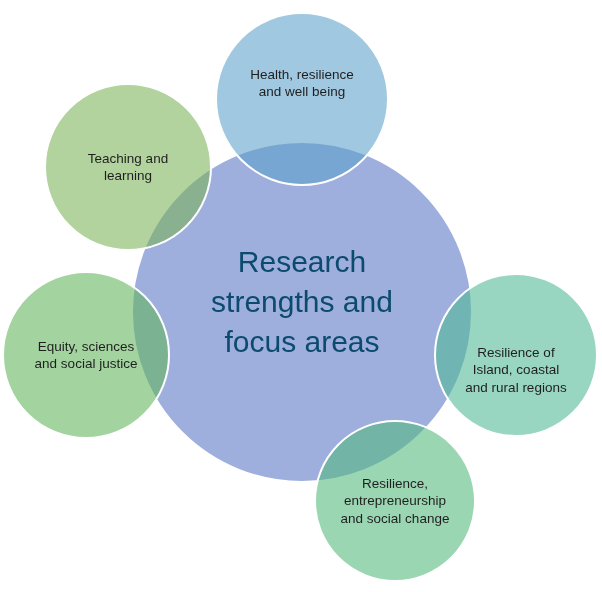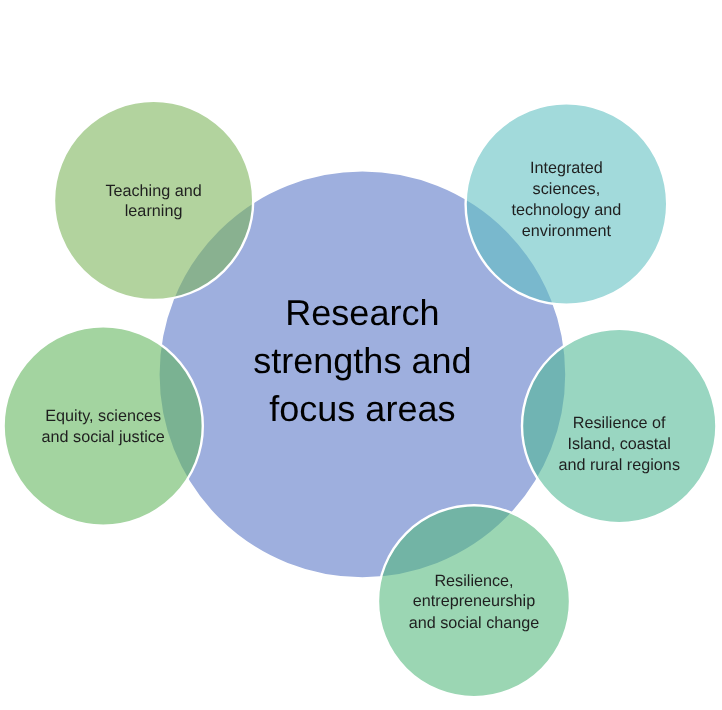--- a/index.html
+++ b/index.html
@@ -29,21 +29,21 @@
     font-size: 13.5px;
     line-height: 17.5px;
     color: #1f1f1f;
     padding: 0 6px;
   }
   .center-label {
     white-space: pre-line;
     text-align: center;
     font-size: 30px;
     line-height: 40px;
-    color: #000000;
+    color: #0c4a6e;
     transform: translateY(-10px);
   }
   
   .c-center { left: 131px; top: 141px; width: 342px; height: 342px; z-index: 1; }
   
   .n0 { left: 215px; top:  12px; width: 174px; height: 174px; z-index: 2; } 
   .n1 { left: 387px; top:  85px; width: 170px; height: 170px; z-index: 2; } 
   .n2 { left: 434px; top: 273px; width: 164px; height: 164px; z-index: 2; } 
   .n3 { left: 314px; top: 420px; width: 162px; height: 162px; z-index: 2; } 
   .n4 { left: 124px; top: 419px; width: 164px; height: 164px; z-index: 2; } 
@@ -57,27 +57,25 @@
 <body>
 
 <div class="canvas" style="background: rgb(255, 255, 255);">
 
   <div class="circle c-center" style="border-color: rgb(255, 255, 255); background: rgb(158, 175, 222);">
     <div class="center-label">Research
 strengths and
 focus areas</div>
   </div>
 
+  <div class="circle n0" style="border-color: rgb(255, 255, 255); background: rgba(91, 160, 202, 0.58);">
+    <div class="node-label">Health, resilience
+and well being</div>
+  </div>
 
-  <div class="circle n1" style="border-color: rgb(255, 255, 255); background: rgba(95, 191, 193, 0.58);">
-    <div class="node-label">Integrated
-sciences,
-technology and
-environment</div>
-  </div>
 
   <div class="circle n2" style="border-color: rgb(255, 255, 255); background: rgba(79, 184, 148, 0.58);">
     <div class="node-label">Resilience of
 Island, coastal
 and rural regions</div>
   </div>
 
   <div class="circle n3" style="border-color: rgb(255, 255, 255); background: rgba(83, 184, 124, 0.58);">
     <div class="node-label">Resilience,
 entrepreneurship

